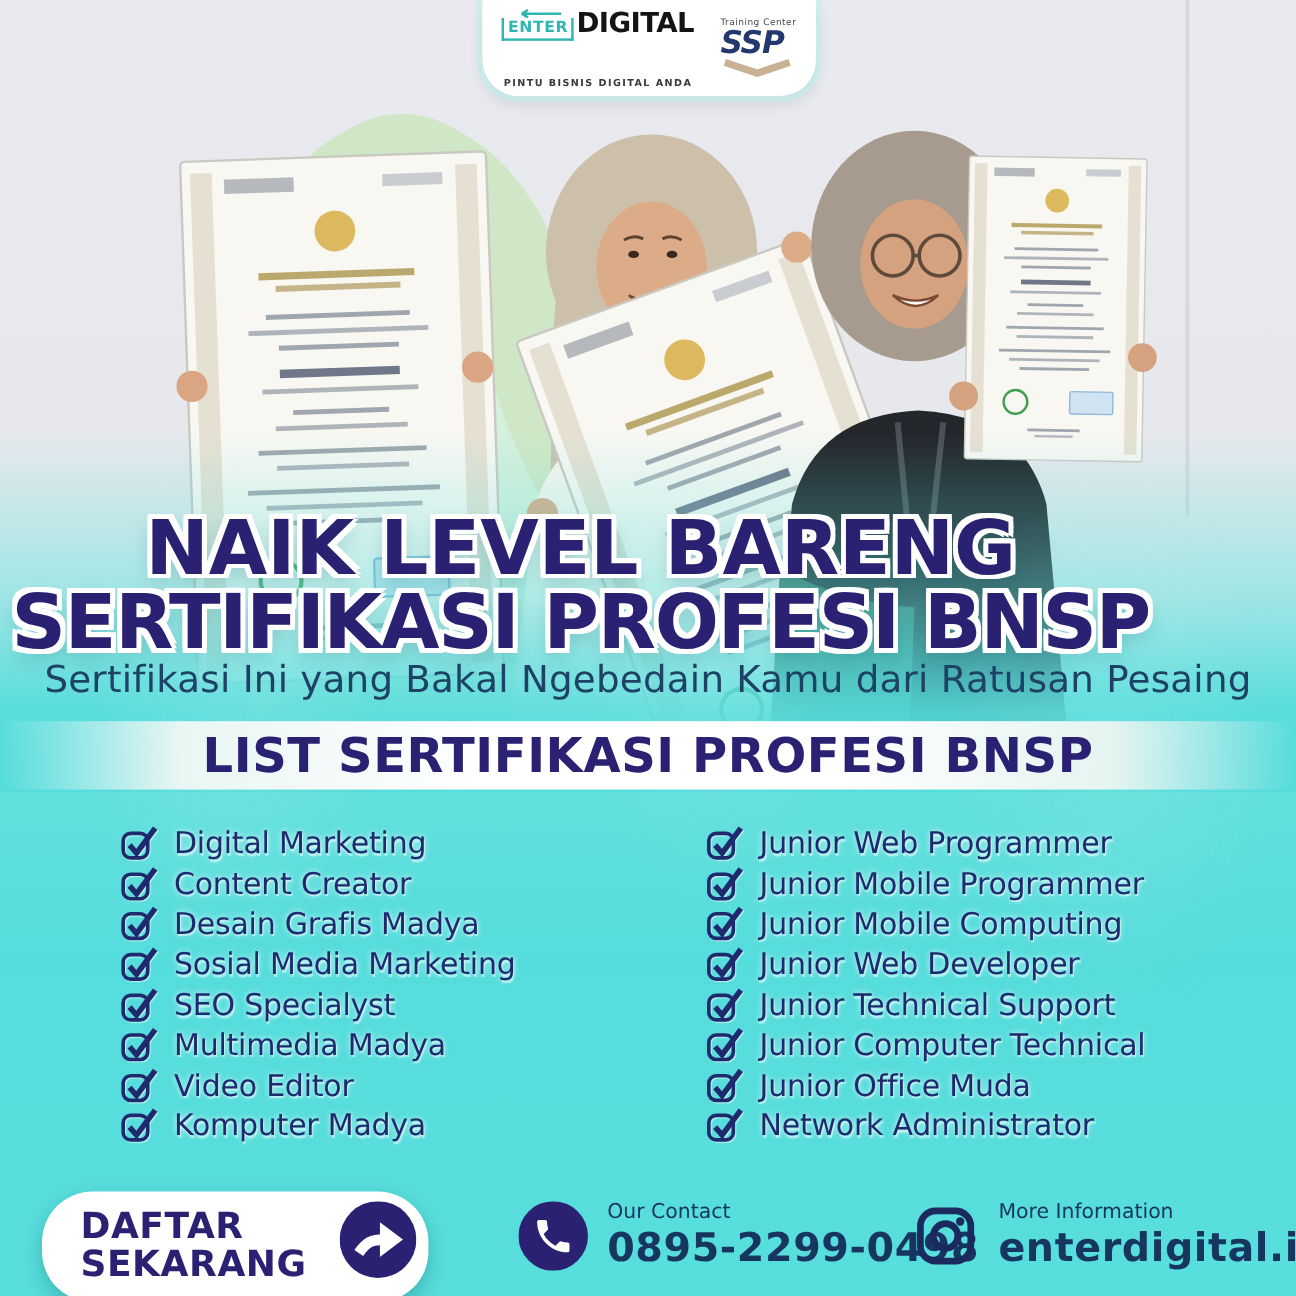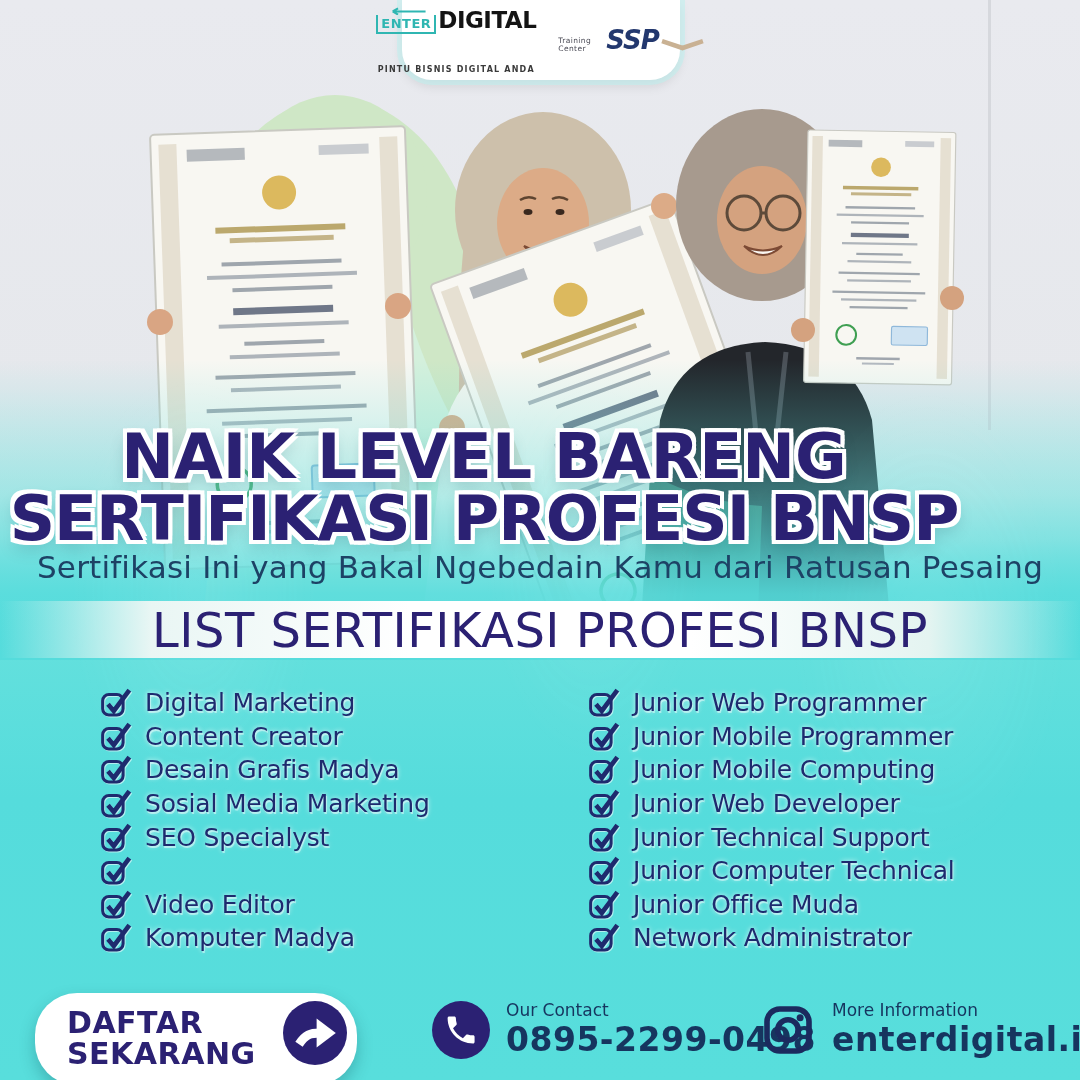--- a/index.html
+++ b/index.html
@@ -23,21 +23,21 @@
   }
   .enterlogo{display:flex;flex-direction:column;align-items:center;gap:28px;}
   .enterlogo .row{display:flex;align-items:center;}
   .enterlogo .enter{
     color:#2fb6b2;font-weight:800;font-size:13px;letter-spacing:.5px;
     border:2px solid #2fb6b2;padding:1px 3px;border-top:none;position:relative;
   }
   .enterlogo .arrow-top{position:relative;width:100%;height:8px;}
   .enterlogo .digital{color:#141414;font-weight:800;font-size:23px;letter-spacing:-.5px;margin-left:2px;}
   .enterlogo .tagline{font-size:8px;font-weight:700;color:#3a3a3a;letter-spacing:1.2px;margin-top:3px;}
-  .ssplogo{display:flex;flex-direction:row;align-items:flex-end;line-height:1;}
+  .ssplogo{display:flex;flex-direction:column;align-items:flex-start;line-height:1;}
   .ssplogo .tc{font-size:7.5px;color:#4a4a55;letter-spacing:.4px;margin-bottom:1px;}
   .ssplogo .ssp{font-size:26px;font-weight:800;font-style:italic;color:#23386e;letter-spacing:-1px;}
   
   .photo{position:absolute;left:0;top:0;width:1080px;height:640px;z-index:1;}
   .fade{
     position:absolute;left:0;top:360px;width:1080px;height:300px;z-index:2;
     background:linear-gradient(180deg,rgba(85,220,220,0) 0%,rgba(96,223,221,.45) 45%,rgba(85,220,220,.92) 78%,#55dcdc 100%);
   }
   .streaks{
     position:absolute;left:0;top:380px;width:1080px;height:700px;z-index:2;opacity:.5;
@@ -58,21 +58,21 @@
   .subheadline{
     position:absolute;left:0;top:549px;width:1080px;text-align:center;z-index:10;
     font-size:31px;color:#1d4265;letter-spacing:.2px;
   }
   
   .banner{
     position:absolute;left:0;top:601px;width:1080px;height:57px;z-index:10;
     background:linear-gradient(90deg,rgba(85,220,220,0) 0%,#e9f6f4 14%,#ffffff 38%,#ffffff 64%,#e4f4f1 86%,rgba(85,220,220,0) 100%);
     display:flex;align-items:center;justify-content:center;
   }
-  .banner span{font-size:48px;font-weight:400;color:#2b2173;letter-spacing:.5px;}
+  .banner span{font-size:40px;font-weight:700;color:#2b2173;letter-spacing:.5px;}
   
   .col{position:absolute;top:686px;z-index:10;display:flex;flex-direction:column;}
   .col.left{left:100px;}
   .col.right{left:588px;}
   .item{display:flex;align-items:center;height:33.6px;gap:13px;}
   .item svg{filter:drop-shadow(1px 1px 0 rgba(255,255,255,.55));flex:0 0 auto;}
   .item span{
     font-size:25px;font-weight:400;color:#1e2a6e;letter-spacing:-.2px;white-space:nowrap;
     text-shadow:0 0 5px rgba(255,255,255,.8),1px 2px 0 rgba(255,255,255,.45);
   }
@@ -252,20 +252,21 @@
           <rect x="3" y="8" width="23" height="23" rx="7" fill="none" stroke="#1e2a6e" stroke-width="3.4"></rect>
           <path d="M9 19 L15.5 26.5 L33 3" fill="none" stroke="#1e2a6e" stroke-width="5.2"></path>
         </svg>
         <span>SEO Specialyst</span>
       </div>
     <div class="item">
         <svg width="32" height="31" viewBox="0 0 36 34">
           <rect x="3" y="8" width="23" height="23" rx="7" fill="none" stroke="#1e2a6e" stroke-width="3.4"></rect>
           <path d="M9 19 L15.5 26.5 L33 3" fill="none" stroke="#1e2a6e" stroke-width="5.2"></path>
         </svg>
+        <span>Multimedia Madya</span>
       </div>
     <div class="item">
         <svg width="32" height="31" viewBox="0 0 36 34">
           <rect x="3" y="8" width="23" height="23" rx="7" fill="none" stroke="#1e2a6e" stroke-width="3.4"></rect>
           <path d="M9 19 L15.5 26.5 L33 3" fill="none" stroke="#1e2a6e" stroke-width="5.2"></path>
         </svg>
         <span>Video Editor</span>
       </div>
     <div class="item">
         <svg width="32" height="31" viewBox="0 0 36 34">

